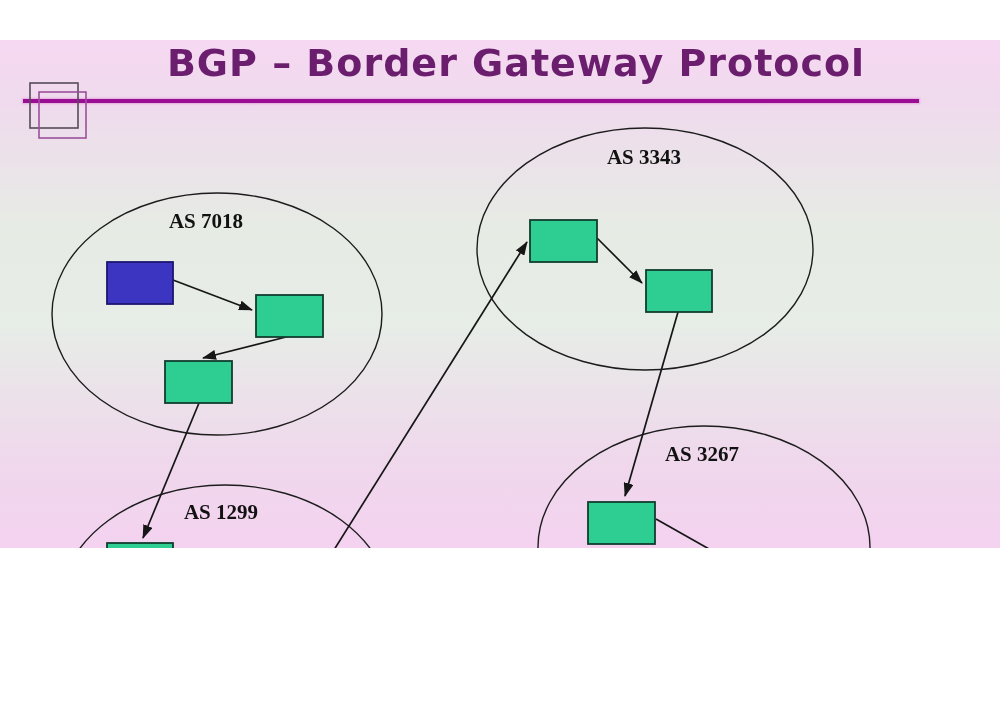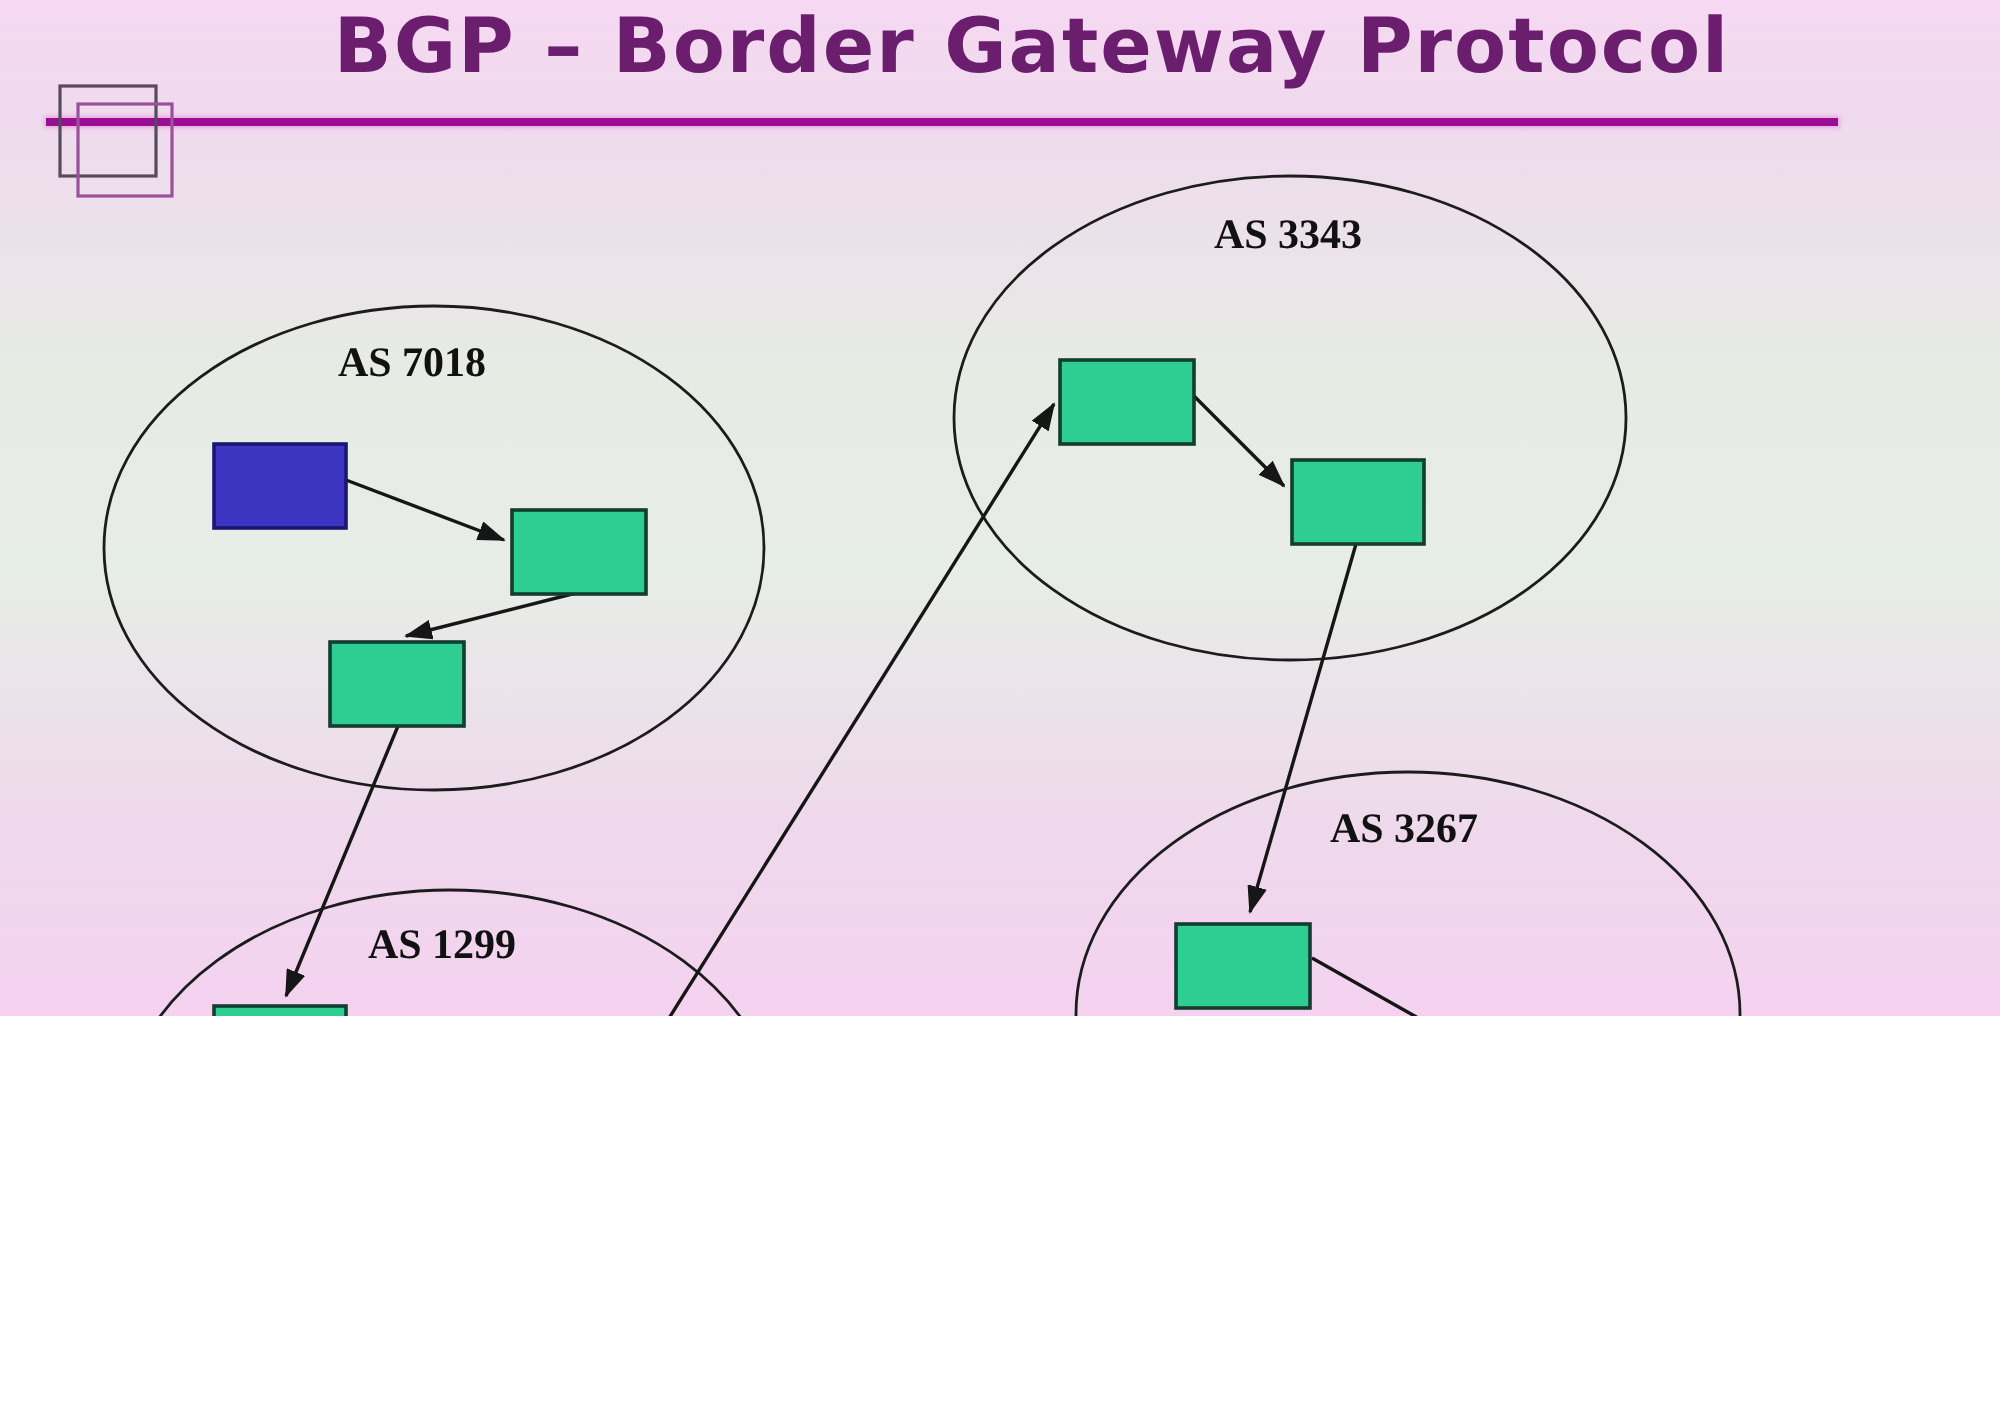--- a/index.html
+++ b/index.html
@@ -9,20 +9,21 @@
     height: 508px;
     overflow: hidden;
     font-family: "DejaVu Sans", "Liberation Sans", sans-serif;
     background: linear-gradient(180deg,
       var(--bg-top, #f6d8f2) 0%,
       #efdbed 13%,
       var(--bg-mid, #e6ece4) 38%,
       #e7ede7 56%,
       #efd8ec 82%,
       var(--bg-bottom, #f4d2f0) 100%);
+    margin-top: 40px;
   }
   .slide-title {
     position: absolute;
     top: 1px; left: 0;
     width: 100%;
     box-sizing: border-box;
     padding-left: 32px;
     margin: 0;
     text-align: center;
     font-size: 38px;

